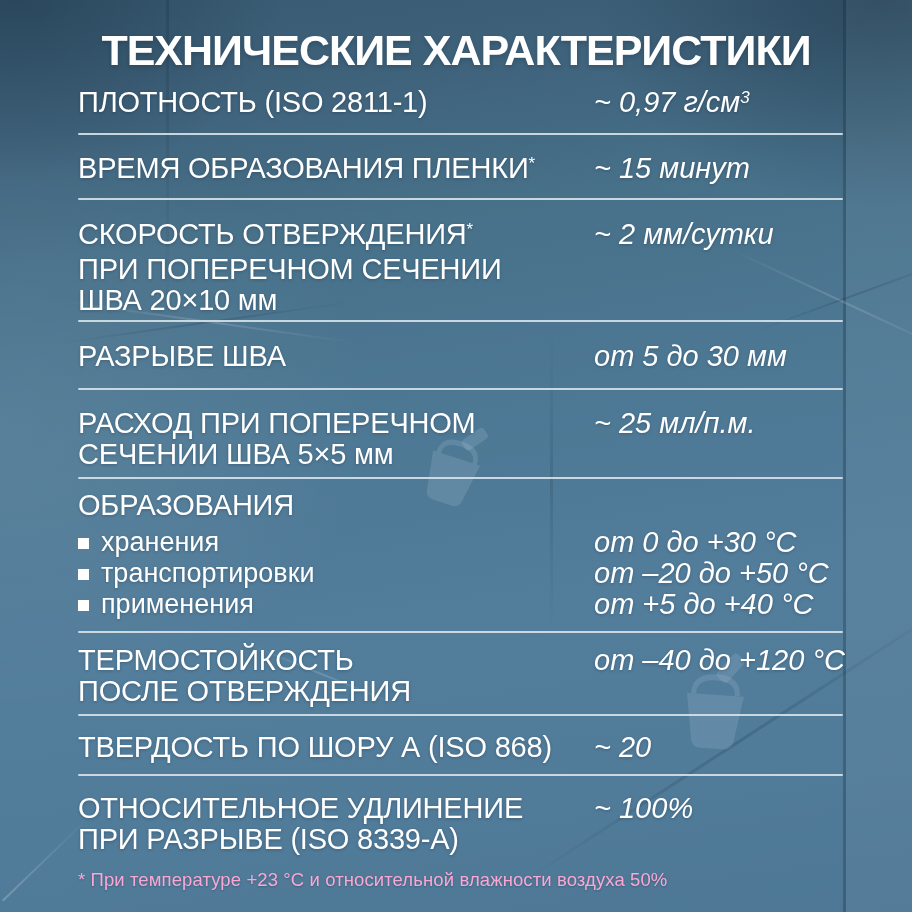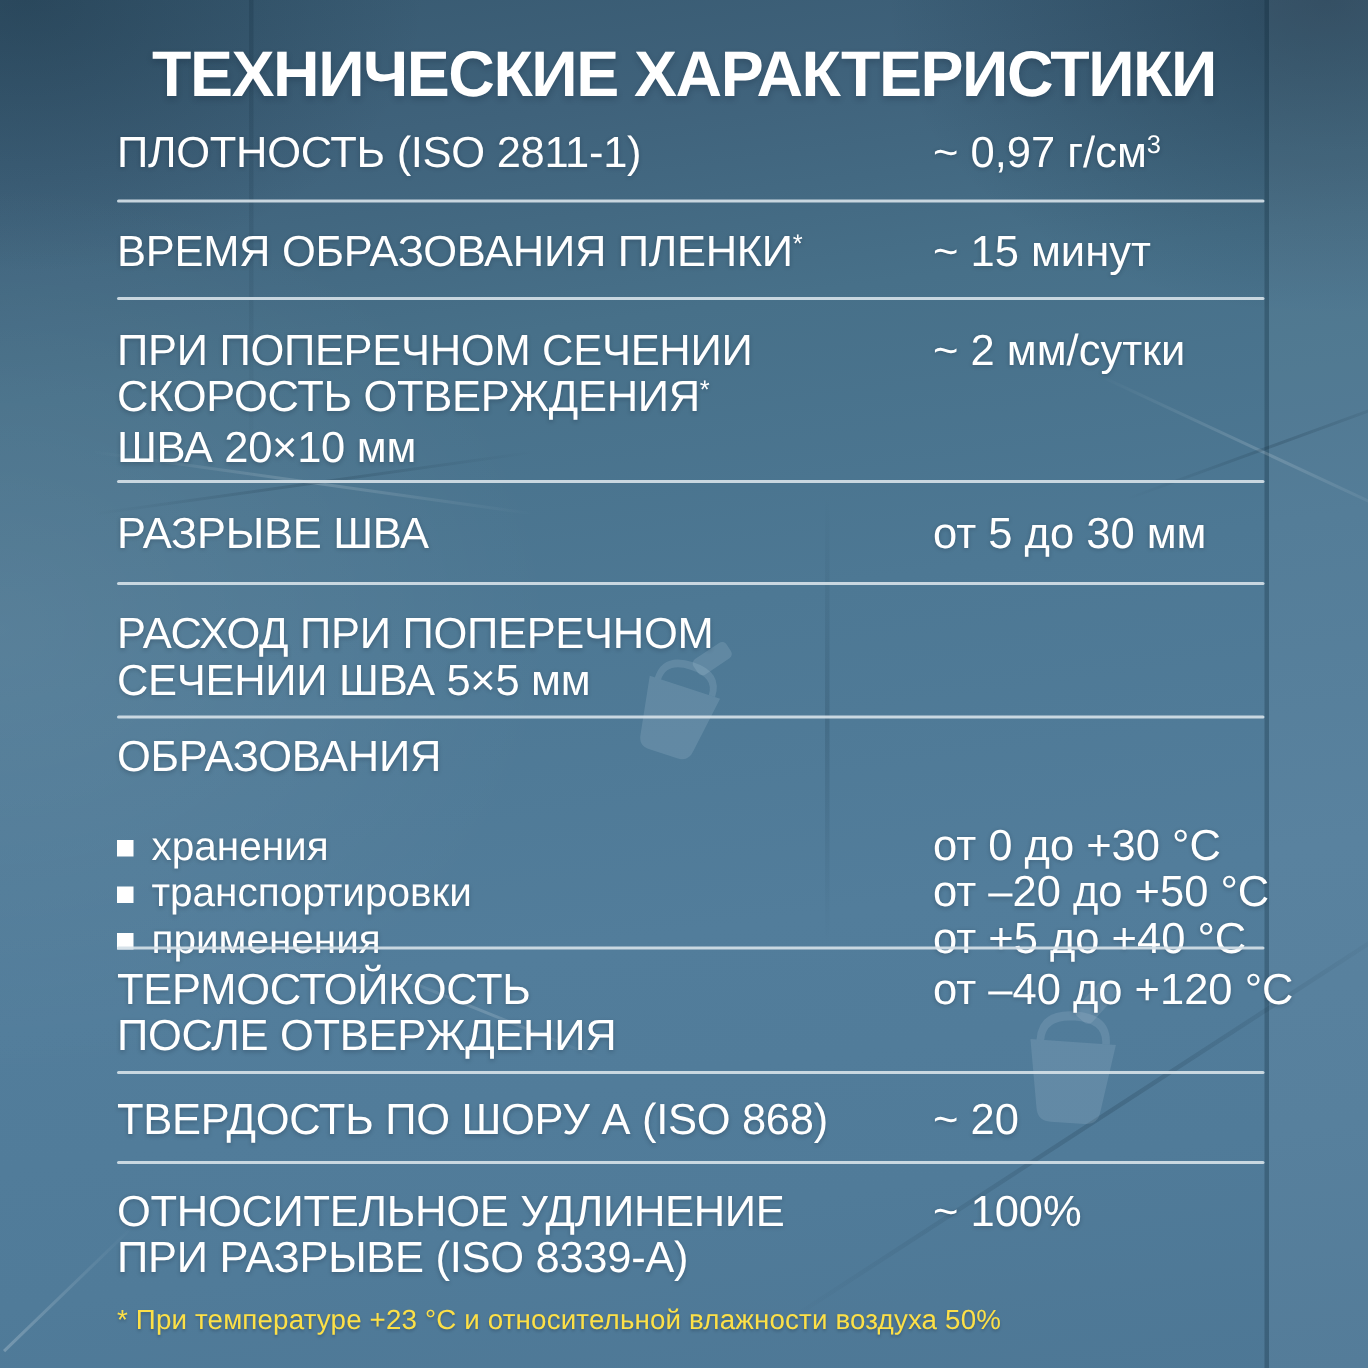--- a/index.html
+++ b/index.html
@@ -31,34 +31,34 @@
   .wm2{left:662px;top:656px;width:102px;height:102px;transform:rotate(-14deg);}
   
   .title{position:absolute;left:0;top:26px;width:100%;text-align:center;
     font-size:43px;font-weight:bold;letter-spacing:-1px;white-space:nowrap;
     text-shadow:0 2px 4px rgba(10,25,40,.22);}
   .row{position:absolute;left:78px;width:765px;}
   .lbl{font-weight:normal;font-size:29px;line-height:31px;letter-spacing:-.2px;
     text-shadow:0 1px 3px rgba(10,25,40,.25);}
   .lbl-line{display:block;white-space:nowrap;}
   .lbl-line:empty{display:none;}
-  .val{position:absolute;left:544px;top:0;font-size:29px;line-height:31px;
-    white-space:nowrap;text-shadow:0 1px 3px rgba(10,25,40,.25);}
+  .val{position:absolute;left:516px;top:0;font-size:29px;line-height:31px;
+    white-space:nowrap;text-shadow:0 1px 3px rgba(10,25,40,.25);font-style:italic;}
   .sup{font-size:17px;position:relative;top:-9px;letter-spacing:0;}
   .sup:empty{display:none;}
   .divider{position:absolute;left:78px;width:765px;height:2px;background:#d4dfe7;
     opacity:.92;border-radius:1px;}
   .temp-sub{position:absolute;left:0;width:765px;font-size:27px;line-height:31px;
-    text-shadow:0 1px 3px rgba(10,25,40,.25);white-space:nowrap;margin-top:22px;}
+    text-shadow:0 1px 3px rgba(10,25,40,.25);white-space:nowrap;}
   .temp-sub .val{font-size:29px;}
   .bullet{display:inline-block;width:11px;height:11px;background:#ffffff;
     margin-right:12px;vertical-align:2px;}
   .ts1{top:37px;} .ts2{top:68px;} .ts3{top:99px;}
   .footnote{position:absolute;left:78px;top:869px;font-size:18.5px;letter-spacing:.1px;
-    color:#fde047;text-shadow:0 1px 2px rgba(10,25,40,.25);white-space:nowrap;}
+    color:#f9a8d4;text-shadow:0 1px 2px rgba(10,25,40,.25);white-space:nowrap;}
 </style>
 </head>
 <body>
 
 <div class="canvas">
 
   <div class="bg-base"></div>
   <div class="right-band"></div>
   <div class="seam seam-v1"></div>
   <div class="seam seam-v2"></div>
@@ -99,41 +99,42 @@
   <div class="row" style="top:153px">
     <div class="lbl">
         <span class="lbl-line"><span>ВРЕМЯ ОБРАЗОВАНИЯ ПЛЕНКИ</span><span class="sup">*</span></span>
       </div>
     <div class="val"><span>~ 15 минут</span></div>
   </div>
   <div class="divider" style="top:198px"></div>
 
   <div class="row" style="top:219px">
     <div class="lbl">
+      <span class="lbl-line"><span>СКОРОСТЬ ОТВЕРЖДЕНИЯ</span><span class="sup">*</span></span>
       <span class="lbl-line">ПРИ ПОПЕРЕЧНОМ СЕЧЕНИИ</span>
-      <span class="lbl-line"><span>СКОРОСТЬ ОТВЕРЖДЕНИЯ</span><span class="sup">*</span></span>
       <span class="lbl-line">ШВА 20×10 мм</span>
     </div>
     <div class="val"><span>~ 2 мм/сутки</span></div>
   </div>
   <div class="divider" style="top:320px"></div>
 
   <div class="row" style="top:341px">
     <div class="lbl">
         <span class="lbl-line">РАЗРЫВЕ ШВА</span>
       </div>
     <div class="val"><span>от 5 до 30 мм</span></div>
   </div>
   <div class="divider" style="top:388px"></div>
 
   <div class="row" style="top:408px">
     <div class="lbl">
       <span class="lbl-line">РАСХОД ПРИ ПОПЕРЕЧНОМ</span>
       <span class="lbl-line">СЕЧЕНИИ ШВА 5×5 мм</span>
     </div>
+    <div class="val"><span>~ 25 мл/п.м.</span></div>
   </div>
   <div class="divider" style="top:477px"></div>
 
   <div class="row" style="top:490px">
     <div class="lbl">
         <span class="lbl-line">ОБРАЗОВАНИЯ</span>
       </div>
     <div class="temp-sub ts1">
       <span class="bullet"></span><span>хранения</span>
       <span class="val"><span>от 0 до +30 °C</span></span>

